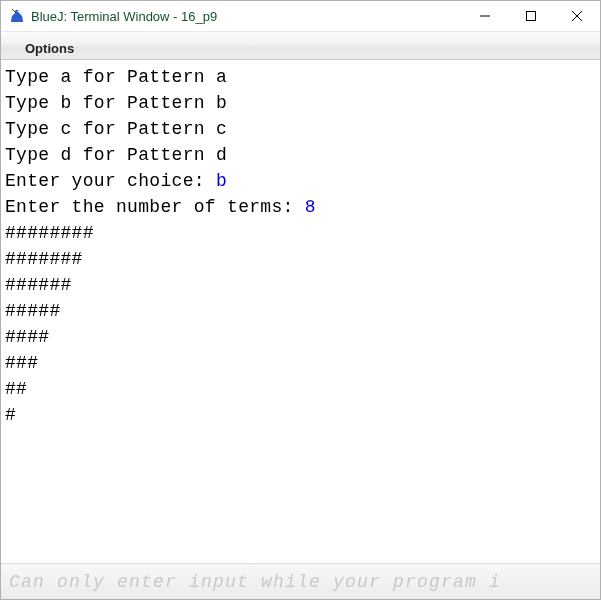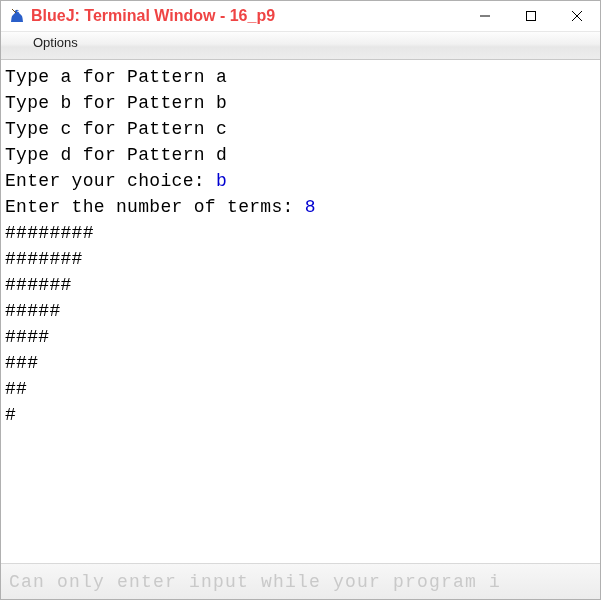--- a/index.html
+++ b/index.html
@@ -1,34 +1,34 @@
 <!DOCTYPE html>
 <html><head>
 <meta charset="utf-8">
 <style>
   * { margin: 0; padding: 0; box-sizing: border-box; }
   html, body { width: 601px; height: 600px; overflow: hidden; font-family: "Segoe UI", Tahoma, sans-serif; background: #fff; }
   .window { width: 601px; height: 600px; border: 1px solid #b0b0b0; display: flex; flex-direction: column; background: #fff; }
   .titlebar { height: 31px; display: flex; align-items: center; background: #fff; border-bottom: 1px solid #e8e8e8; }
   .titlebar .icon { width: 16px; height: 16px; margin-left: 8px; margin-right: 6px; flex: 0 0 auto; }
-  .titlebar .title { flex: 1 1 auto; font-size: 16px; color: #ef4444; white-space: nowrap; overflow: hidden; font-weight: bold; }
+  .titlebar .title { flex: 1 1 auto; font-size: 13px; color: #14532d; white-space: nowrap; overflow: hidden; }
   .win-controls { display: flex; height: 100%; }
   .win-btn { width: 46px; height: 100%; display: flex; align-items: center; justify-content: center; cursor: default; }
   .win-btn svg { display: block; }
-  .menubar { height: 28px; display: flex; align-items: flex-start; padding: 0 22px;
+  .menubar { height: 28px; display: flex; align-items: flex-end; padding: 0 14px;
     background: linear-gradient(#fdfdfd, #f1f1f1 45%, #e7e7e7 55%, #ededed);
-    border-bottom: 1px solid #c8c8c8; }
+    border-bottom: 1px solid #c8c8c8; font-weight: bold; }
   .menu-item { padding: 3px 10px; font-size: 13px; color: #222; cursor: default; border-radius: 3px; }
   .terminal { flex: 1 1 auto; background: #fff; padding: 4px 0 0 4px; overflow: hidden;
     font-family: "Consolas", "Menlo", "Courier New", monospace; font-size: 18px; line-height: 26px;
     color: #000; white-space: pre; letter-spacing: 0.3px; }
   .term-line { white-space: pre; }
   .user-input { color: #0000d0; }
   .statusbar { flex: 0 0 36px; background: linear-gradient(#f7f7f7, #ececec); border-top: 1px solid #d9d9d9;
-    display: flex; align-items: center; padding: 0 8px; overflow: hidden; }
+    display: flex; align-items: center; padding: 0 8px; overflow: hidden; font-style: italic; }
   .status-text { font-family: "Consolas", "Menlo", "Courier New", monospace; font-size: 18px; color: #c9c9c9;
     white-space: pre; letter-spacing: 1.2px; }
 </style>
 </head>
 <body>
 
 <div class="window">
 
   <div class="titlebar">
     <span class="icon">

